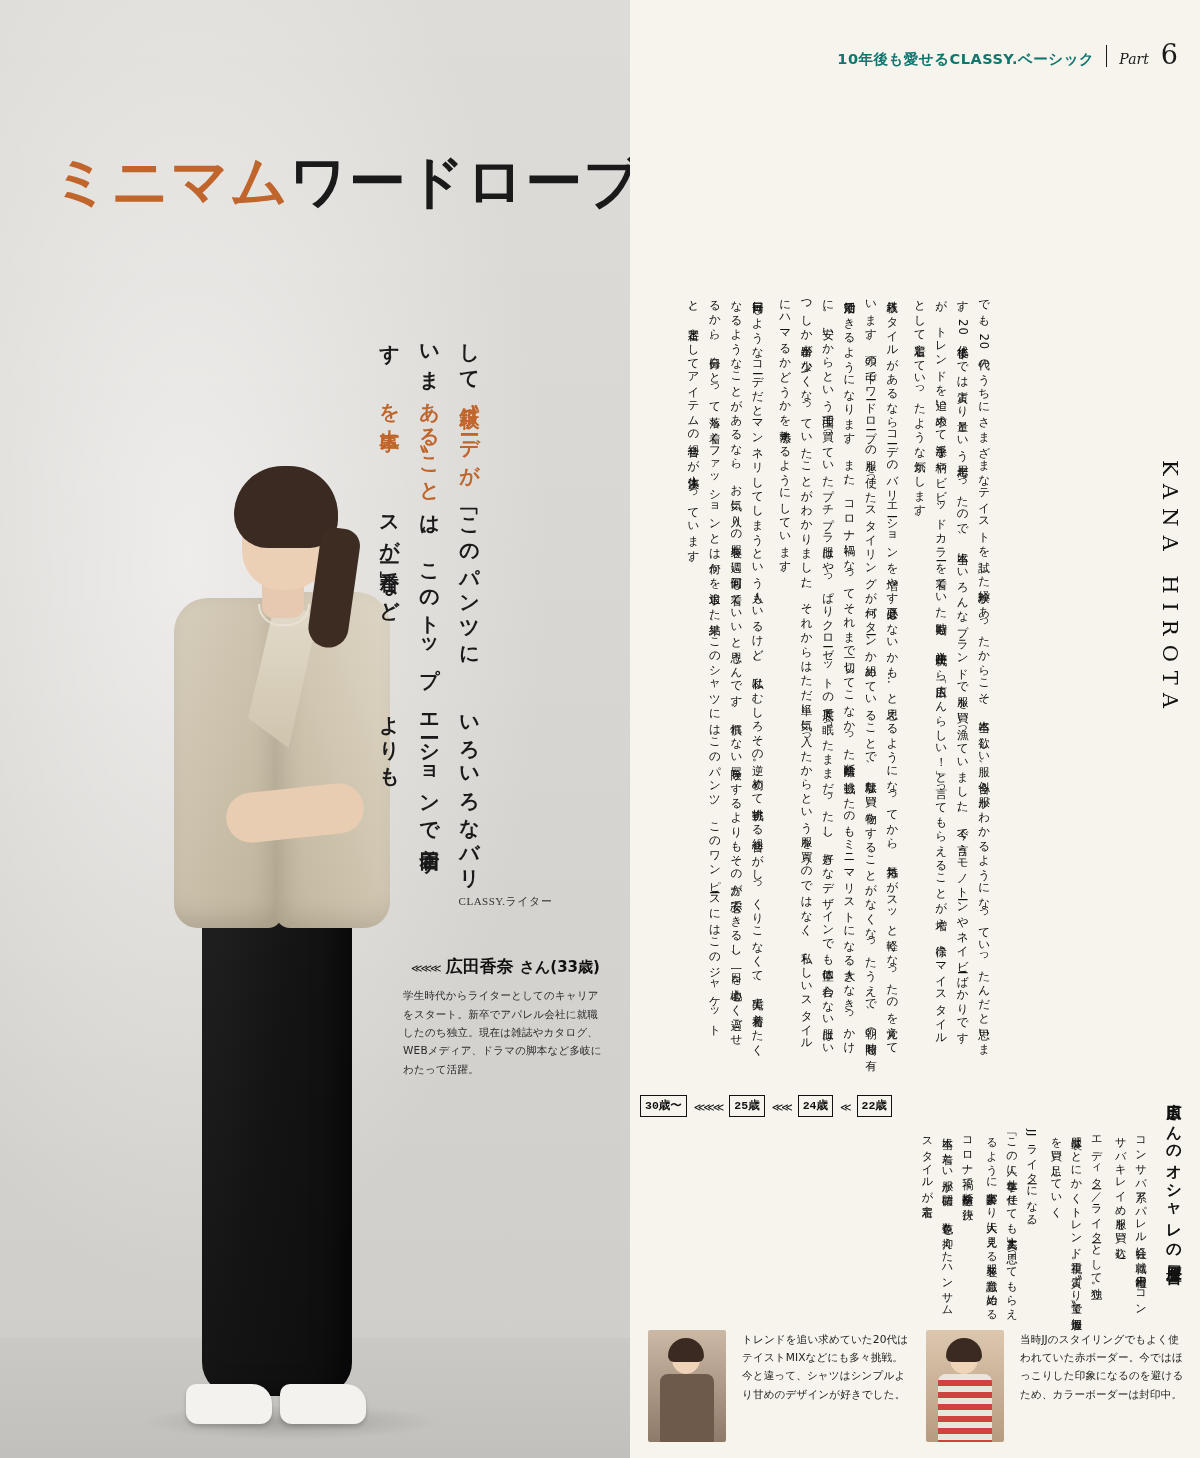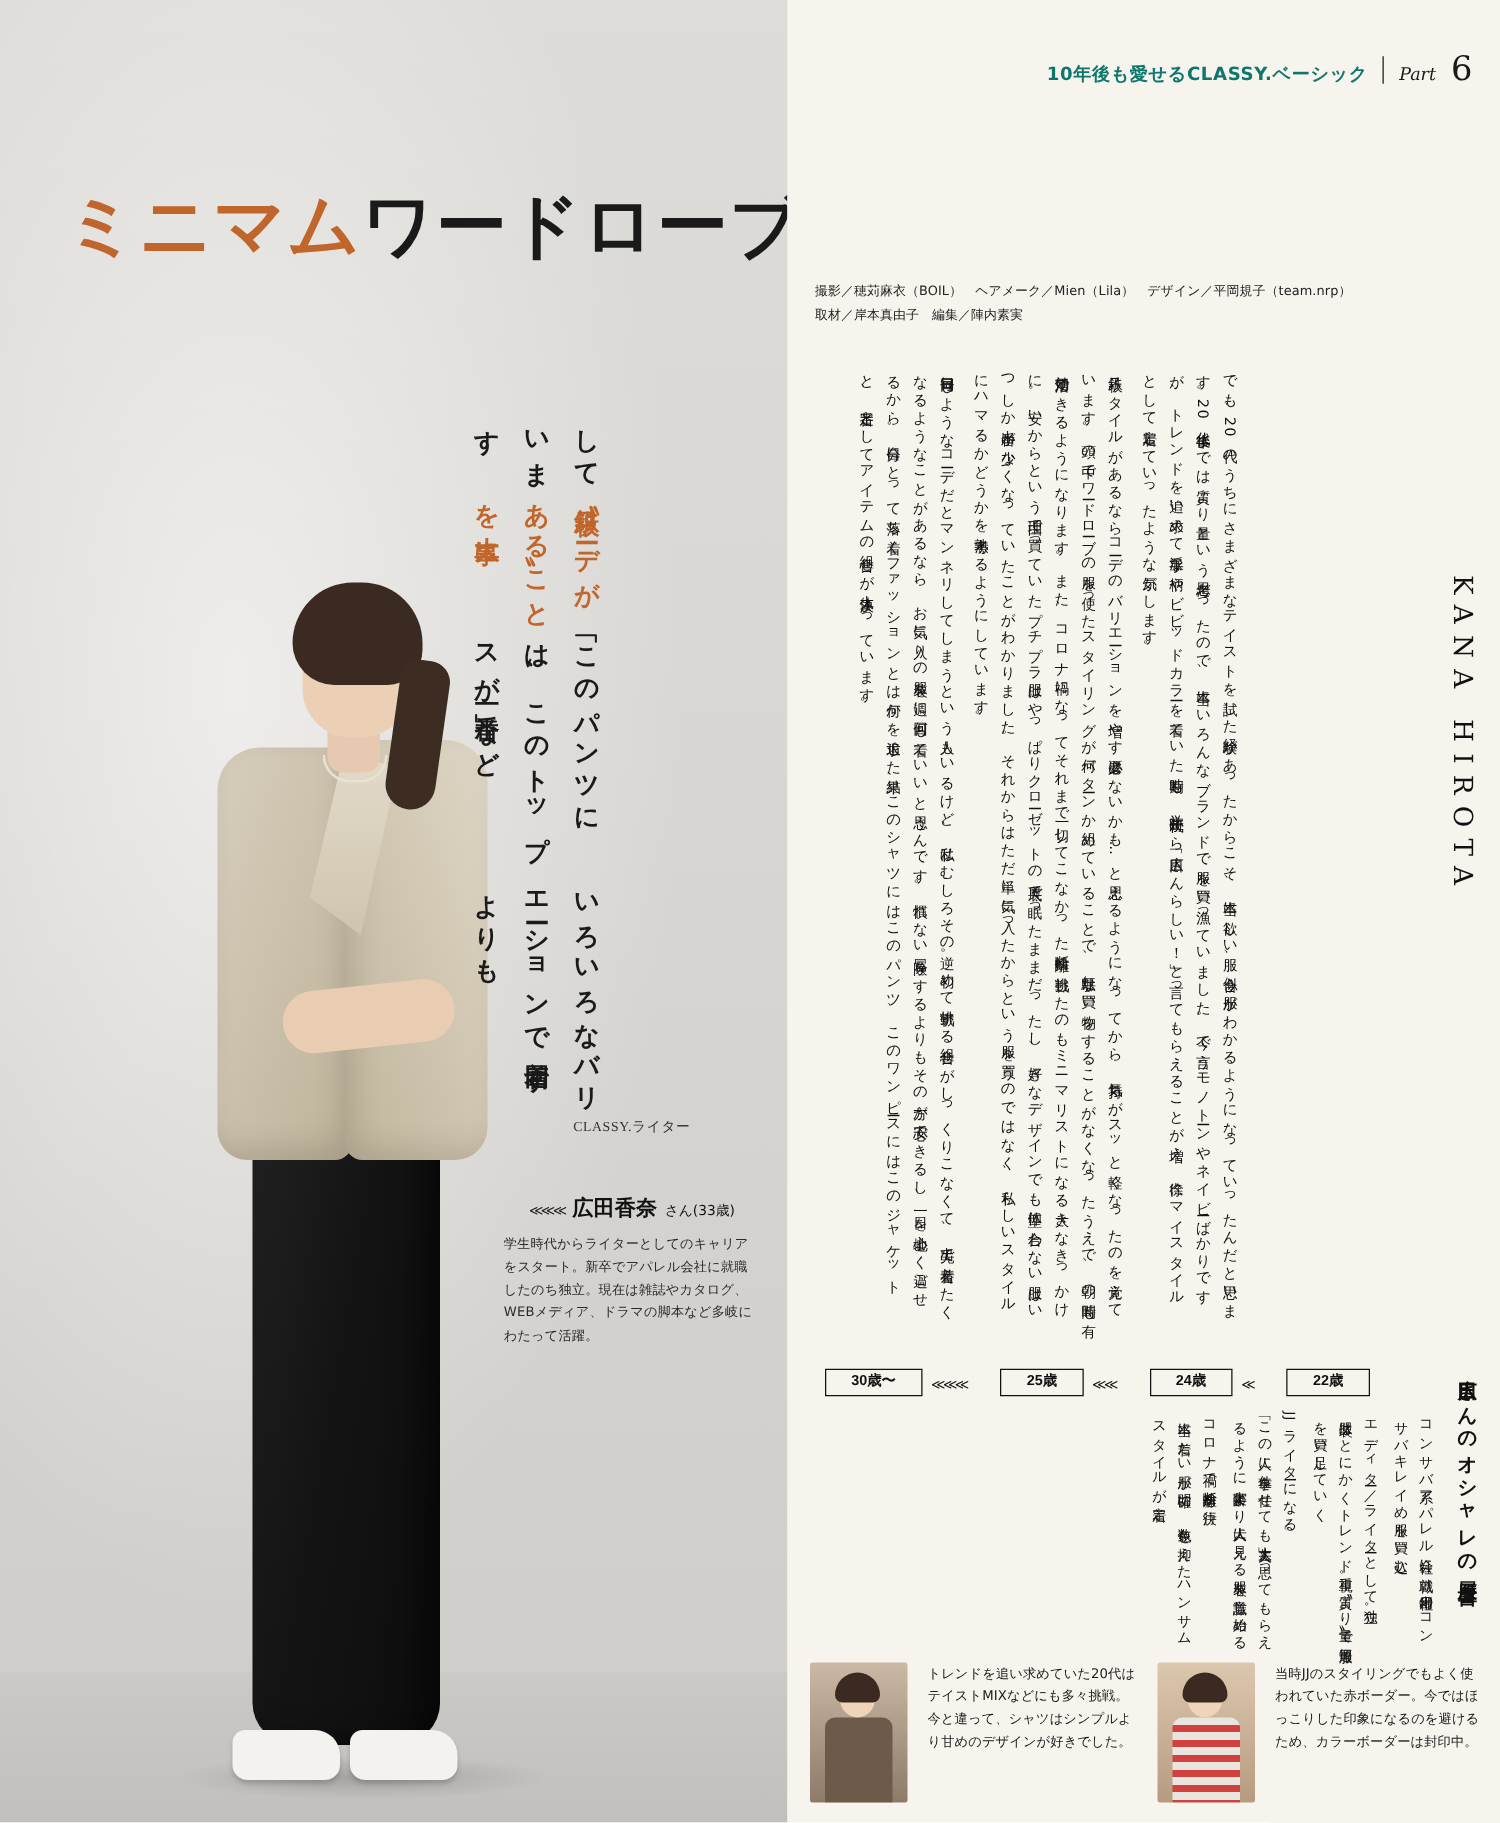--- a/index.html
+++ b/index.html
@@ -61,21 +61,21 @@
   .caption .role {
     font-size: 11px; color: #333; text-align: center; letter-spacing: .5px;
     margin-bottom: 4px; font-family: Liberation Serif, serif;
   }
   .caption .nm-row {
     display: flex; align-items: baseline; justify-content: center; gap: 6px;
     margin-bottom: 8px;
   }
   .caption .chevrons { color: #1a1a1a; font-size: 11px; letter-spacing: -2px; }
   .caption .nm { font-size: 17px; font-weight: 700; color: #111; font-family: "DejaVu Sans", sans-serif; margin-top: 42px;}
-  .caption .nm small { font-size: 11px; font-weight: 400; }
+  .caption .nm small { font-size: 15px; font-weight: 700; }
   .caption .bio {
     font-size: 10.5px; line-height: 1.75; color: #2a2a2a;
     font-family: "DejaVu Sans", sans-serif; letter-spacing: .2px;
   }
 
   
   .figure { position: absolute; left: 130px; bottom: 10px; width: 330px; height: 1060px; }
   .fg-shadow {
     position: absolute; left: 10px; bottom: 8px; width: 300px; height: 36px;
     background: radial-gradient(ellipse at 50% 50%, rgba(120,118,115,.42) 0%, rgba(120,118,115,0) 70%);
@@ -199,23 +199,23 @@
   .tl-title {
     position: absolute; right: 0; top: 6px;
     writing-mode: vertical-rl;
     font-family: "DejaVu Sans", sans-serif;
     font-size: 15.5px; font-weight: 700; color: #111; letter-spacing: 2px;
   }
   .tl-items { position: absolute; left: 0; right: 34px; top: 10px; display: flex; flex-direction: row; gap: 0; }
   .tl-node { display: flex; flex-direction: row; align-items: flex-start; }
   .tl-age {
     border: 1.3px solid #111; background: #f7f4ee;
-    font-family: Liberation Sans, sans-serif;
+    font-family: Liberation Mono, monospace;
     font-size: 11.5px; font-weight: 700; color: #111;
-    padding: 4px 20px; white-space: nowrap; line-height: 1; margin-left: 20px;
+    padding: 4px 4px; white-space: nowrap; line-height: 1;
   }
   .tl-arrow {
     font-family: "DejaVu Sans", sans-serif;
     font-size: 11px; color: #111; letter-spacing: -2px;
     padding: 6px 7px 0 7px; white-space: nowrap;
   }
   .tl-descs {
     position: absolute; left: 0; right: 34px; top: 44px;
     display: flex; flex-direction: row-reverse; justify-content: flex-start;
     gap: 0;
@@ -304,22 +304,20 @@
 
   <div class="right-panel">
 
     <div class="rp-header">
       <span class="h-title">10年後も愛せるCLASSY.ベーシック</span>
       <span class="h-div"></span>
       <span class="h-part">Part</span>
       <span class="h-num">6</span>
     </div>
 
-    <div class="credits" style="white-space:pre-line;">撮影／穂苅麻衣（BOIL）　ヘアメーク／Mien（Lila）　デザイン／平岡規子（team.nrp）
-取材／岸本真由子　編集／陣内素実</div>
 
     <div class="vname">KANA HIROTA</div>
 
     <div class="vcols">
       <div class="vcol">毎日同じようなコーデだとマンネリしてしまうという人もいるけど、私はむしろその逆。初めて挑戦する組合せがしっくりこなくて、出先で着替えたくなるようなことがあるなら、お気に入りの服装を週に何回も着ていいと思うんです。慣れない冒険をするよりもその方が安心できるし、一日を心地よく過ごせるから。自分にとって落ち着くファッションとは何かを追求した結果、このシャツにはこのパンツ、このワンピースにはこのジャケットと、定番としてアイテムの組合せが大体決まっています。</div>
       <div class="vcol">鉄板スタイルがあるならコーデのバリエーションを増やす必要はないかも…と思えるようになってから、気持ちがスッと軽くなったのを覚えています。頭の中でワードローブの服を使ったスタイリングが何パターンか組めていることで、無駄な買い物をすることがなくなったうえで、朝の時間も有効活用できるようになります。また、コロナ禍になってそれまで一切してこなかった断捨離に挑戦したのもミニマリストになる大きなきっかけに。安いからという理由で買っていたプチプラ服はやっぱりクローゼットの奥底で眠ったままだったし、好きなデザインでも体型に合わない服はいつしか出番が少なくなっていたことがわかりました。それからはただ単に気に入ったからという服を買うのではなく、私らしいスタイルにハマるかどうかを熟考するようにしています。</div>
       <div class="vcol">でも、20代のうちにさまざまなテイストを試した経験があったからこそ、本当に欲しい服、似合う服がわかるようになっていったんだと思います。20代後半までは質より量という思考だったので、本当にいろんなブランドで服を買い漁っていました。今で言うモノトーンやネイビーばかりですが、トレンドを追い求めて派手な柄やビビッドカラーを着ていた時期も。学生時代から「広田さんらしい！」と言ってもらえることが増え、徐々にマイスタイルとして定着していったような気がします。</div>
     </div>
 
     <div class="timeline">

